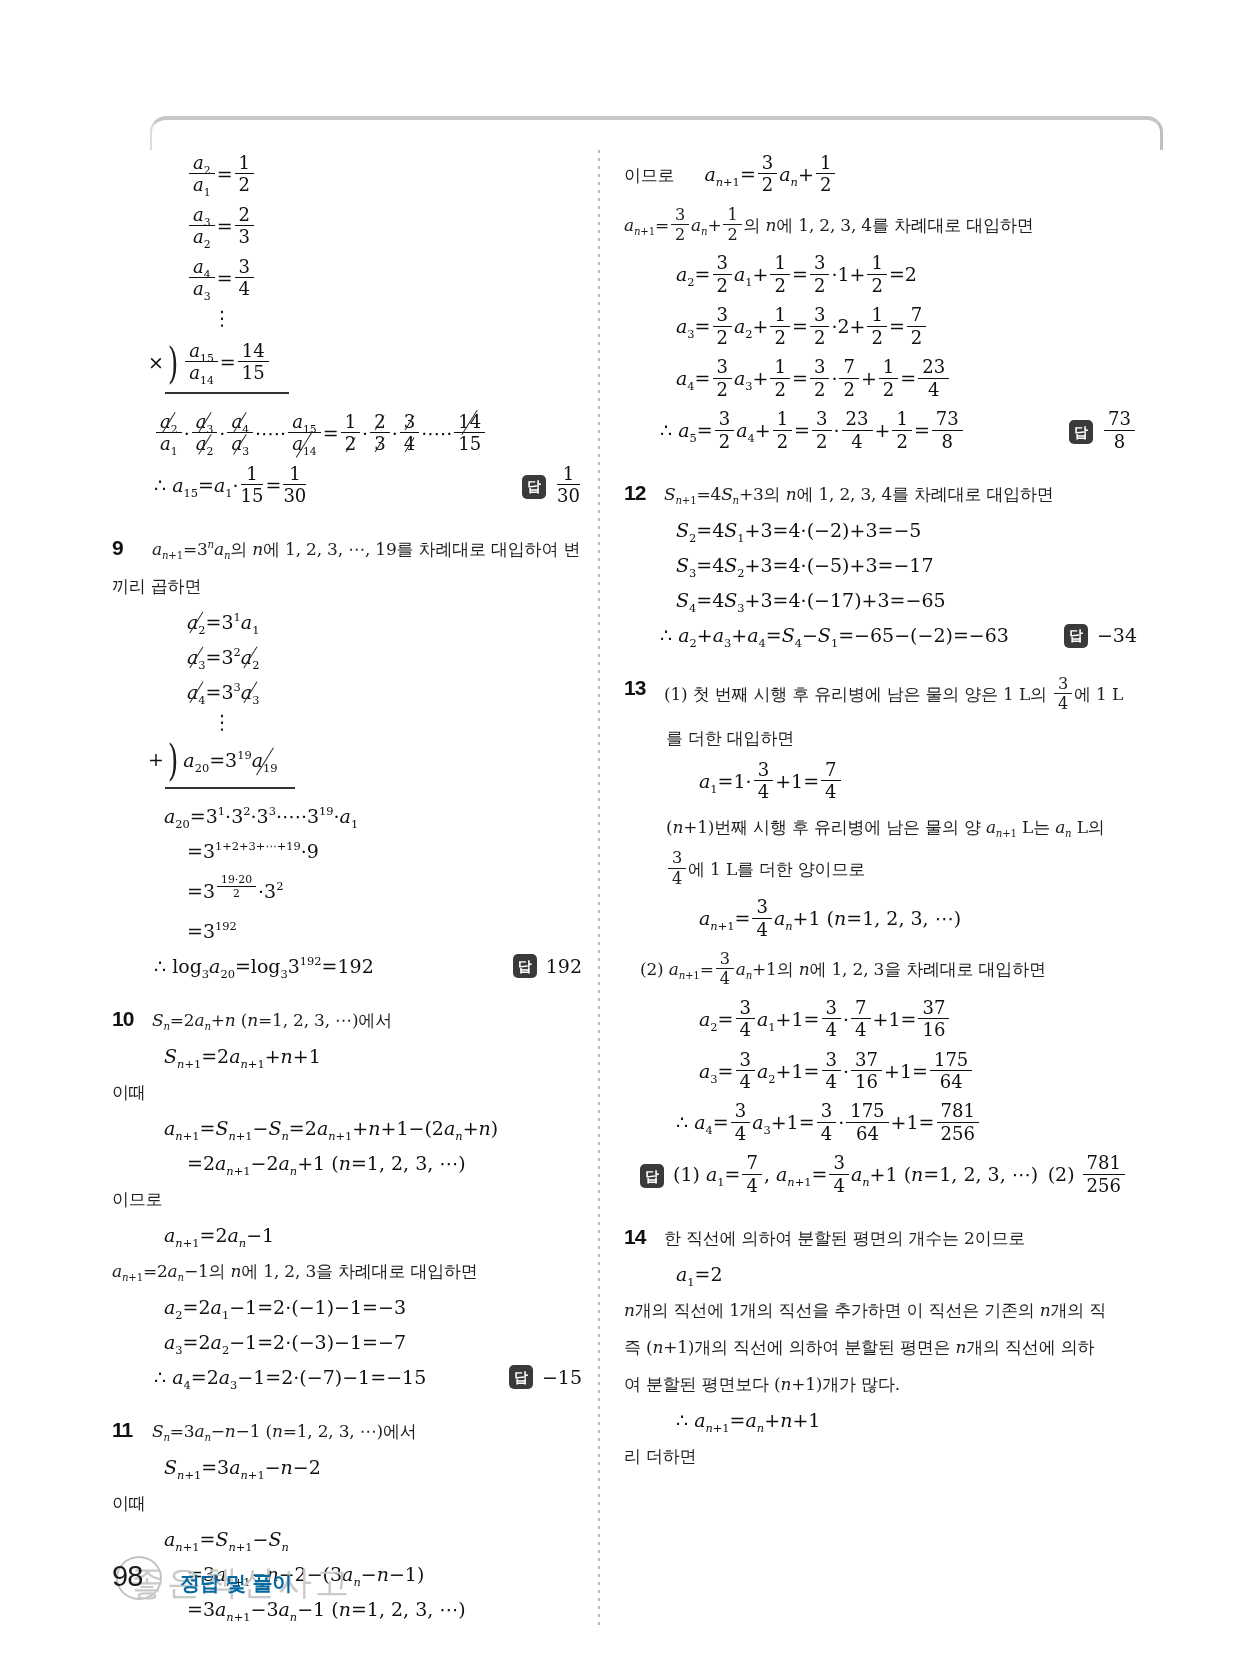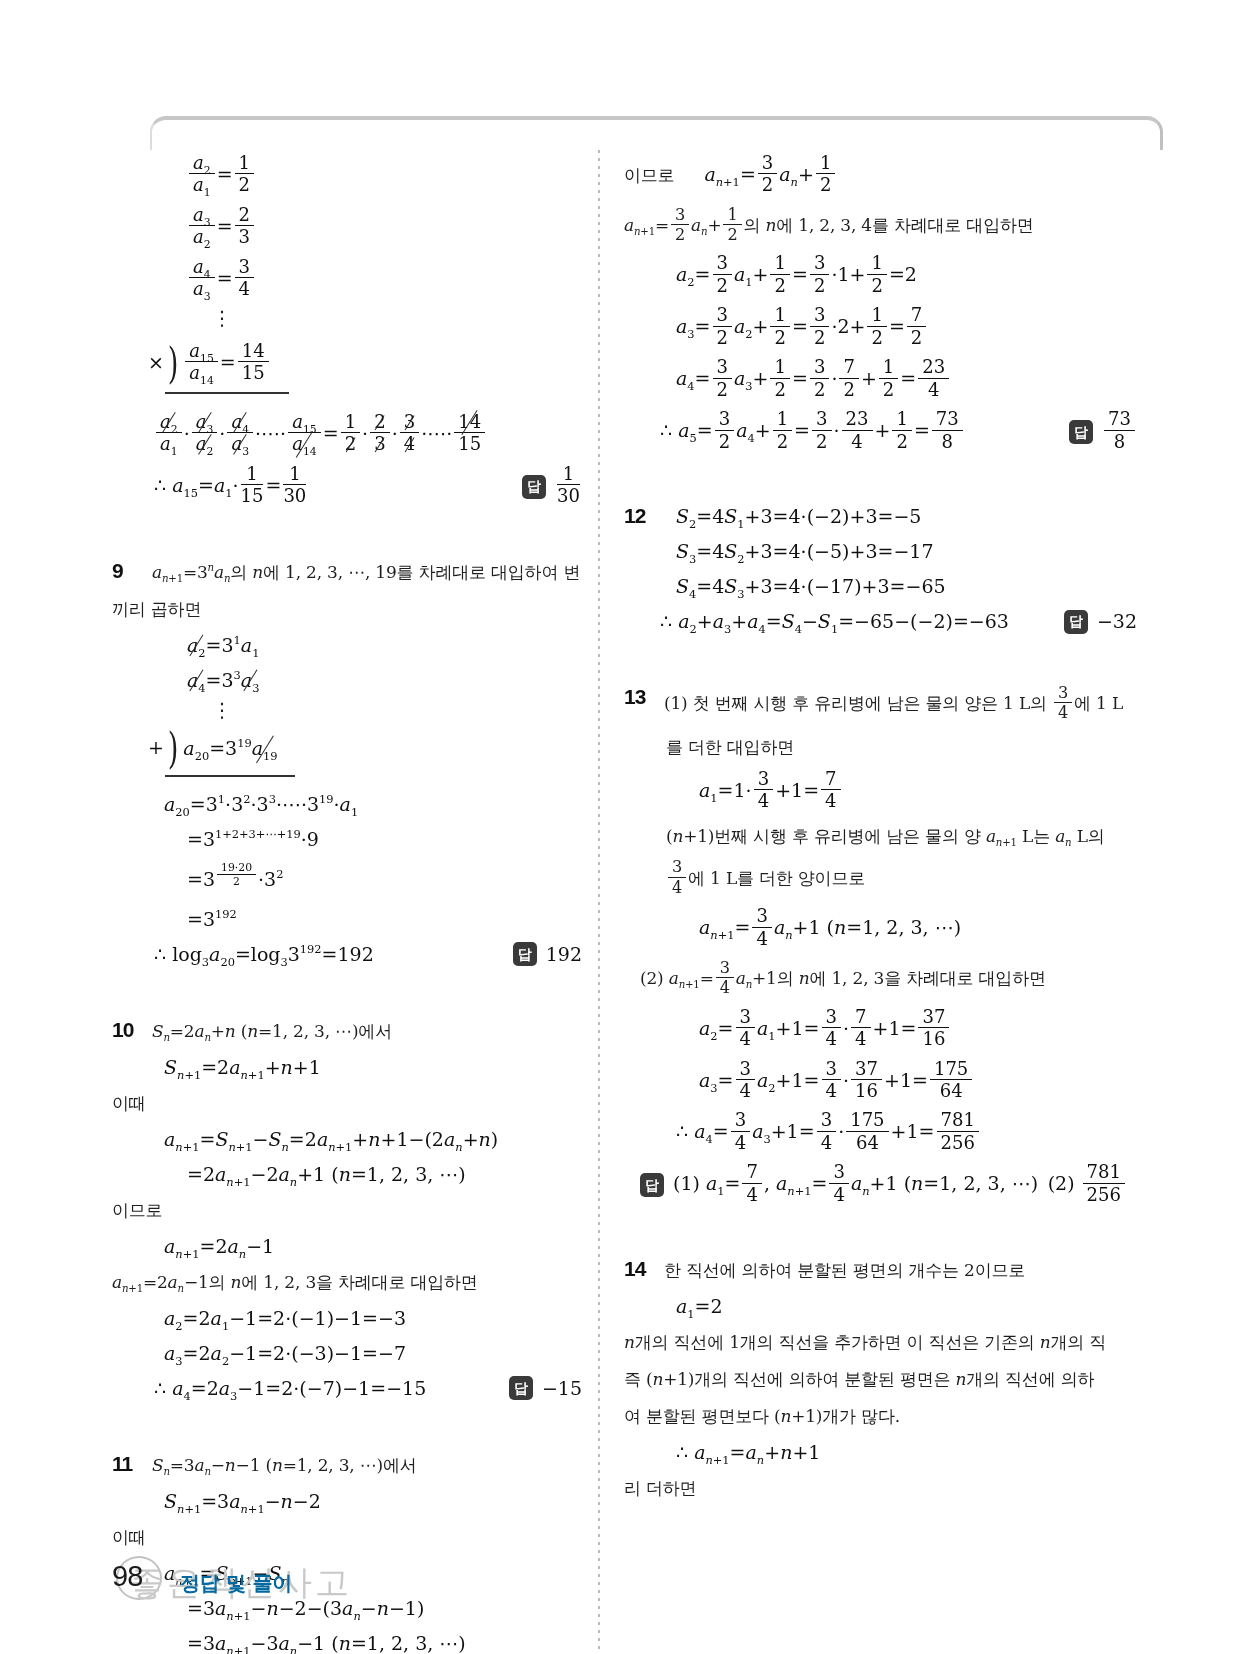--- a/index.html
+++ b/index.html
@@ -15,21 +15,21 @@
     border-radius:16px 16px 0 0;
   }
   .content { position:absolute; left:112px; top:150px; display:flex; }
   .col { flex:none; }
   .col-left  { width:472px; }
   .col-right { width:515px; }
   .divider {
     flex:none; width:2px; margin-left:14px; margin-right:24px;
     background-image:repeating-linear-gradient(to bottom,#b9b9b9 0 3px,transparent 3px 8px);
   }
-  .problem { position:relative; margin-top:41px; }
+  .problem { position:relative; margin-top:18px; }
   .problem:first-child { margin-top:0; }
   .pnum {
     position:absolute; left:0; top:5px; font-family:"Liberation Sans",sans-serif;
     font-weight:700; font-size:21px; color:#111; letter-spacing:-1px;
   }
   .line { line-height:35px; min-height:35px; }
   .l-text { font-size:17px; line-height:37px; letter-spacing:-0.2px; white-space:nowrap; color:#1e1e1e; }
   .l-math { font-size:19px; color:#101010; white-space:nowrap; }
   .hasfr { padding-top:5px; padding-bottom:5px; }
   .l-dots { font-size:20px; line-height:24px; min-height:24px; color:#222; }
@@ -116,20 +116,21 @@
             <span class="badge">답</span>
             <span class="l-math"><span class="fr"><span class="fn">1</span><span class="fd">30</span></span></span>
           </span>
         </div>
       </section>
       <section class="problem">
         <span class="pnum">9</span>
         <div class="line l-text ih"><i>a</i><sub><i>n</i>+1</sub>=3<sup><i>n</i></sup><i>a</i><sub><i>n</i></sub>의 <i>n</i>에 1, 2, 3, ⋯, 19를 차례대로 대입하여 변</div>
         <div class="line l-text i0">끼리 곱하면</div>
         <div class="line l-math i5"><span class="cx"><i>a</i><sub>2</sub></span>=3<sup>1</sup><i>a</i><sub>1</sub></div>
+        <div class="line l-math i5"><span class="cx"><i>a</i><sub>3</sub></span>=3<sup>2</sup><span class="cx"><i>a</i><sub>2</sub></span></div>
         <div class="line l-math i5"><span class="cx"><i>a</i><sub>4</sub></span>=3<sup>3</sup><span class="cx"><i>a</i><sub>3</sub></span></div>
         <div class="line l-dots i6">⋮</div>
         <div class="line l-sum i2">
           <span class="sx l-math">+</span>
           <span class="su">
             <span class="sp">)</span>
             <span class="l-math"><i>a</i><sub>20</sub>=3<sup>19</sup><span class="cx"><i>a</i><sub>19</sub></span></span>
           </span>
         </div>
         <div class="line l-math i4"><i>a</i><sub>20</sub>=3<sup>1</sup>·3<sup>2</sup>·3<sup>3</sup>·⋯·3<sup>19</sup>·<i>a</i><sub>1</sub></div>
@@ -188,28 +189,29 @@
         <div class="line l-answer i2 hasfr">
           <span class="mcontent l-math">∴ <i>a</i><sub>5</sub>=<span class="fr"><span class="fn">3</span><span class="fd">2</span></span><i>a</i><sub>4</sub>+<span class="fr"><span class="fn">1</span><span class="fd">2</span></span>=<span class="fr"><span class="fn">3</span><span class="fd">2</span></span>·<span class="fr"><span class="fn">23</span><span class="fd">4</span></span>+<span class="fr"><span class="fn">1</span><span class="fd">2</span></span>=<span class="fr"><span class="fn">73</span><span class="fd">8</span></span></span>
           <span class="ansr">
             <span class="badge">답</span>
             <span class="l-math"><span class="fr"><span class="fn">73</span><span class="fd">8</span></span></span>
           </span>
         </div>
       </section>
       <section class="problem">
         <span class="pnum">12</span>
+        <div class="line l-text ih"><i>S</i><sub><i>n</i>+1</sub>=4<i>S</i><sub><i>n</i></sub>+3의 <i>n</i>에 1, 2, 3, 4를 차례대로 대입하면</div>
         <div class="line l-math i4"><i>S</i><sub>2</sub>=4<i>S</i><sub>1</sub>+3=4·(−2)+3=−5</div>
         <div class="line l-math i4"><i>S</i><sub>3</sub>=4<i>S</i><sub>2</sub>+3=4·(−5)+3=−17</div>
         <div class="line l-math i4"><i>S</i><sub>4</sub>=4<i>S</i><sub>3</sub>+3=4·(−17)+3=−65</div>
         <div class="line l-answer i2">
           <span class="mcontent l-math">∴ <i>a</i><sub>2</sub>+<i>a</i><sub>3</sub>+<i>a</i><sub>4</sub>=<i>S</i><sub>4</sub>−<i>S</i><sub>1</sub>=−65−(−2)=−63</span>
           <span class="ansr">
             <span class="badge">답</span>
-            <span class="l-math">−32</span>
+            <span class="l-math">−34</span>
           </span>
         </div>
       </section>
       <section class="problem">
         <span class="pnum">13</span>
         <div class="line l-text ih hasfr">(1) 첫 번째 시행 후 유리병에 남은 물의 양은 1 L의 <span class="fr"><span class="fn">3</span><span class="fd">4</span></span>에 1 L</div>
         <div class="line l-text i3">를 더한 대입하면</div>
         <div class="line l-math i5 hasfr"><i>a</i><sub>1</sub>=1·<span class="fr"><span class="fn">3</span><span class="fd">4</span></span>+1=<span class="fr"><span class="fn">7</span><span class="fd">4</span></span></div>
         <div class="line l-text i3">(<i>n</i>+1)번째 시행 후 유리병에 남은 물의 양 <i>a</i><sub><i>n</i>+1</sub> L는 <i>a</i><sub><i>n</i></sub> L의</div>
         <div class="line l-text i3 hasfr"><span class="fr"><span class="fn">3</span><span class="fd">4</span></span>에 1 L를 더한 양이므로</div>

